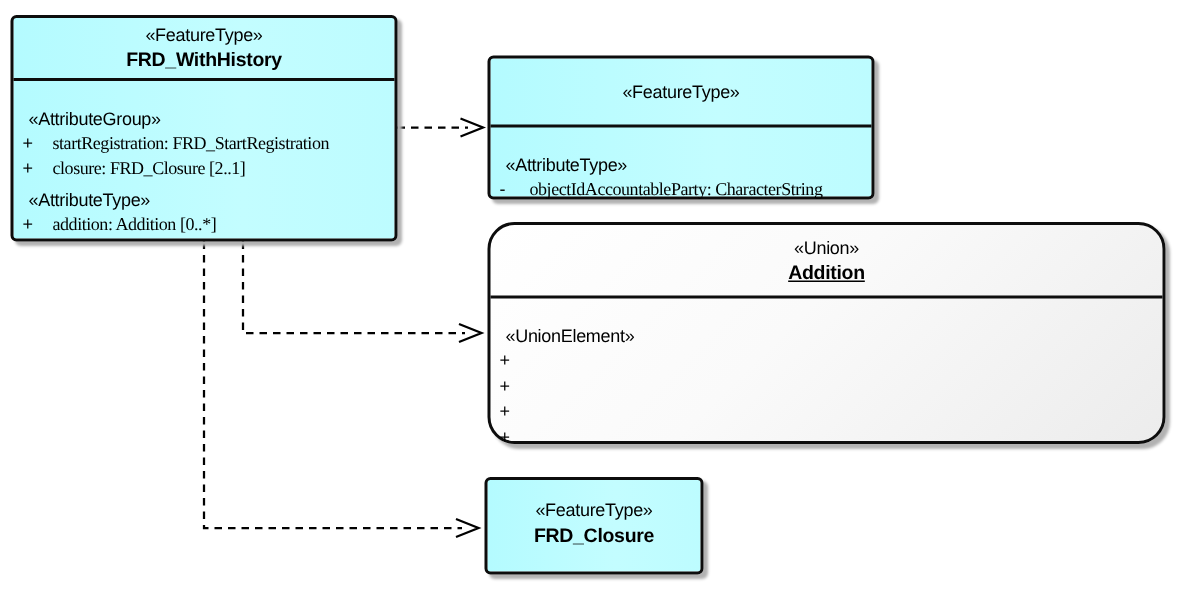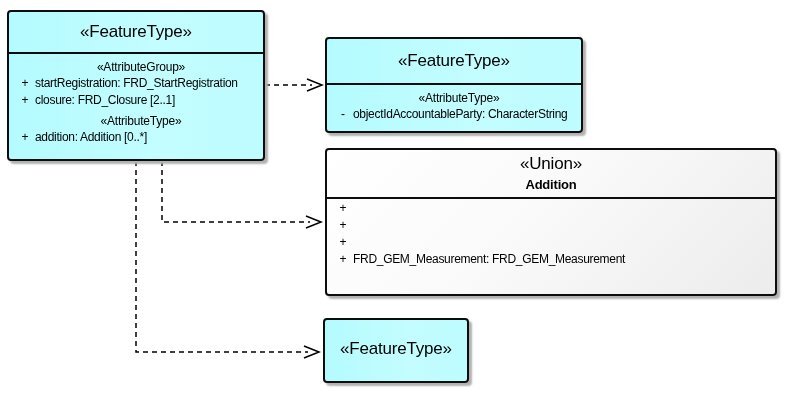--- a/index.html
+++ b/index.html
@@ -6,34 +6,34 @@
   #canvas{
     position:relative;width:792px;height:400px;background:#ffffff;overflow:hidden;
     font-family:"Liberation Sans",sans-serif;color:#000;
   }
   #connector-layer{position:absolute;left:0;top:0;width:792px;height:400px;}
   .uml-box{
     position:absolute;box-sizing:border-box;border:2px solid #0d0d0d;border-radius:4px;
     box-shadow:3px 3px 2px #b2b2b2;
   }
   .cyan{background:linear-gradient(90deg,#b4fbff 0%,#c3fdff 60%,#bdfcff 100%);}
-  .grey{background:linear-gradient(135deg,#ffffff 0%,#fafafa 45%,#ececec 100%);}
+  .grey{background:linear-gradient(135deg,#ffffff 0%,#fafafa 45%,#ececec 100%);border-radius:18px;}
   .hdr{
     box-sizing:border-box;border-bottom:2px solid #0d0d0d;display:flex;flex-direction:column;
     align-items:center;justify-content:center;line-height:1.35;
   }
   .hdr.noline{border-bottom:none;}
-  .stereo{font-size:17px;letter-spacing:-0.2px;}
+  .stereo{font-size:12px;letter-spacing:-0.2px;}
   .cname{font-size:13px;font-weight:bold;letter-spacing:-0.2px;}
-  .cname.underlined{}
-  .cbody{padding-top:2px;text-align:center;}
+  .cname.underlined{text-decoration:underline;}
+  .cbody{padding-top:14px;}
   .subhead{font-size:12px;letter-spacing:-0.2px;padding:4px 0 2px 10px;white-space:nowrap;}
   .attr{display:flex;align-items:baseline;white-space:nowrap;height:17px;}
   .vis{width:20px;flex:0 0 20px;padding-left:6px;font-size:12px;}
-  .attr-text{font-size:12px;letter-spacing:-0.3px;}
+  .attr-text{font-size:12px;letter-spacing:-0.3px;font-family:Liberation Serif, serif;}
 </style>
 </head>
 <body>
 
 <div id="canvas">
 
   <svg id="connector-layer" viewBox="0 0 792 400" xmlns="http://www.w3.org/2000/svg">
 
     <path d="M265,85 H312" stroke="#000" stroke-width="1.5" stroke-dasharray="5 4" fill="none"></path>
     <polyline points="307,79 322,85 307,91" stroke="#000" stroke-width="1.5" fill="none"></polyline>
@@ -41,20 +41,21 @@
     <path d="M162,161 V222 H310" stroke="#000" stroke-width="1.5" stroke-dasharray="5 4" fill="none"></path>
     <polyline points="306,216 321,222 306,228" stroke="#000" stroke-width="1.5" fill="none"></polyline>
 
     <path d="M136,161 V352 H308" stroke="#000" stroke-width="1.5" stroke-dasharray="5 4" fill="none"></path>
     <polyline points="304,346 319,352 304,358" stroke="#000" stroke-width="1.5" fill="none"></polyline>
   </svg>
 
   <div class="uml-box cyan" style="left:7px;top:10px;width:258px;height:151px;">
     <div class="hdr" style="height:42px;">
       <div class="stereo">«FeatureType»</div>
+      <div class="cname">FRD_WithHistory</div>
     </div>
     <div class="cbody">
       <div class="subhead">«AttributeGroup»</div>
       <div class="attr">
         <span class="vis">+</span>
         <span class="attr-text">startRegistration: FRD_StartRegistration</span>
       </div>
       <div class="attr">
         <span class="vis">+</span>
         <span class="attr-text">closure: FRD_Closure [2..1]</span>
@@ -79,35 +80,36 @@
       </div>
     </div>
   </div>
 
   <div class="uml-box grey" style="left:325px;top:148px;width:452px;height:148px;">
     <div class="hdr" style="height:49px;">
       <div class="stereo">«Union»</div>
       <div class="cname underlined">Addition</div>
     </div>
     <div class="cbody">
+      <div class="subhead">«UnionElement»</div>
       <div class="attr">
         <span class="vis">+</span>
       </div>
       <div class="attr">
         <span class="vis">+</span>
       </div>
       <div class="attr">
         <span class="vis">+</span>
       </div>
       <div class="attr">
         <span class="vis">+</span>
-        <span class="attr-text">FRD_GEM_Measurement: FRD_GEM_Measurement</span>
       </div>
     </div>
   </div>
 
   <div class="uml-box cyan" style="left:323px;top:318px;width:146px;height:65px;">
     <div class="hdr noline" style="height:52px;padding-top:6px;">
       <div class="stereo">«FeatureType»</div>
+      <div class="cname">FRD_Closure</div>
     </div>
   </div>
 
 </div>
 
 </body></html>

